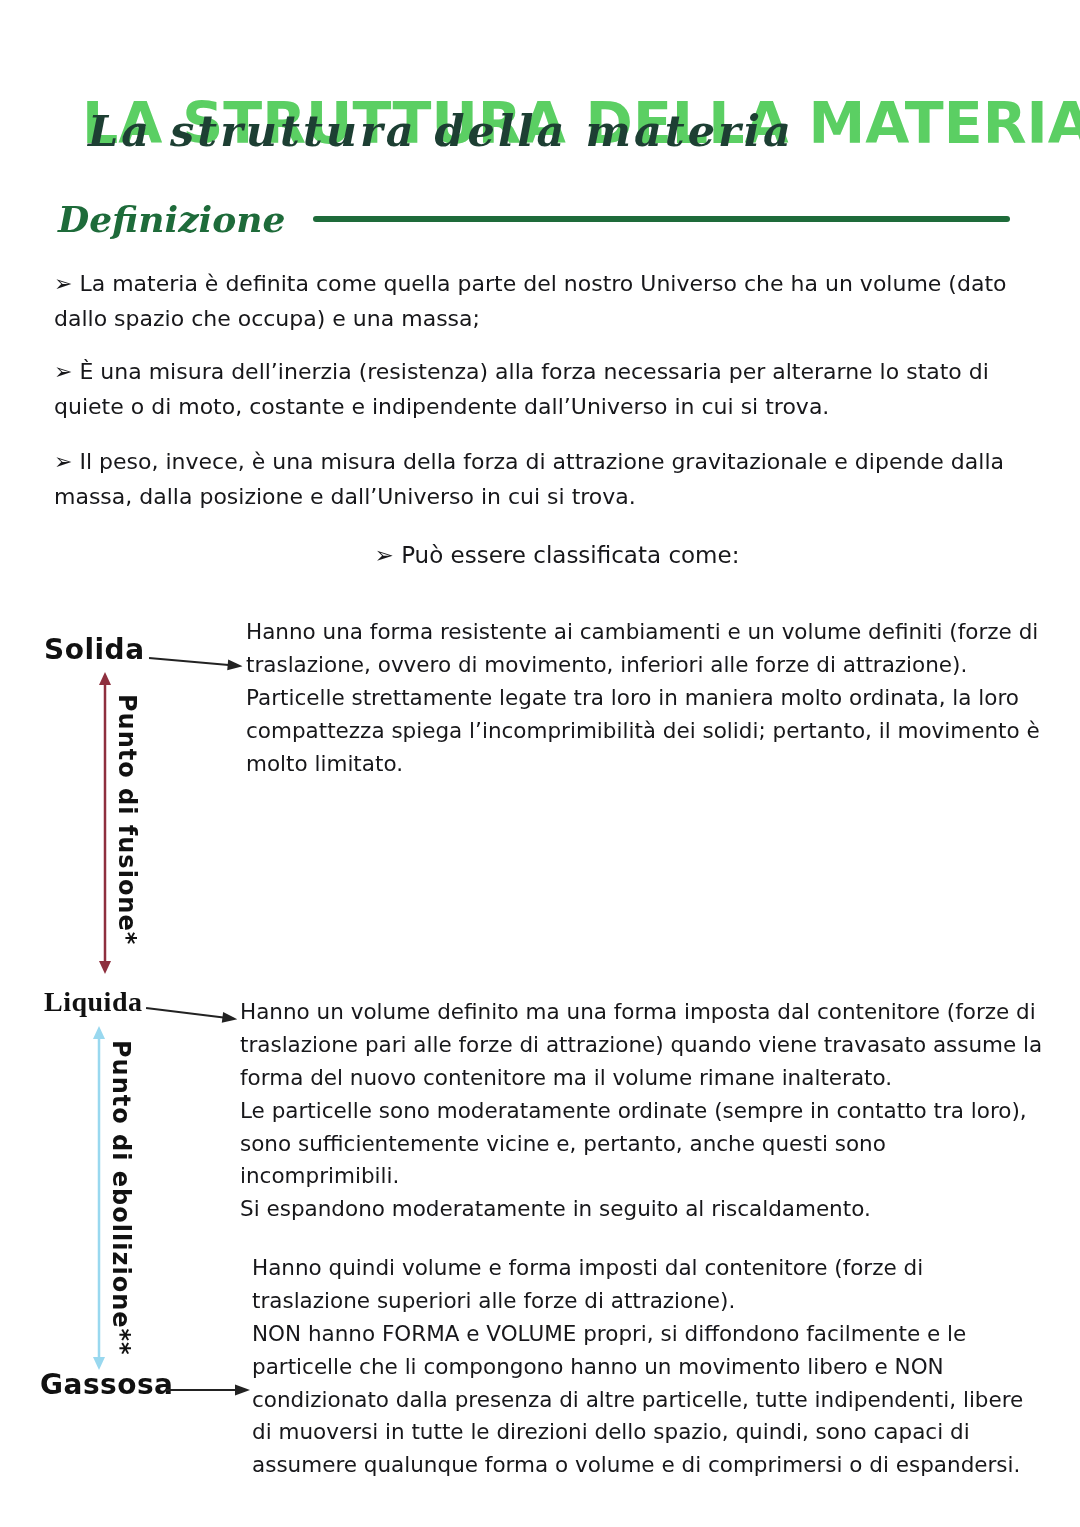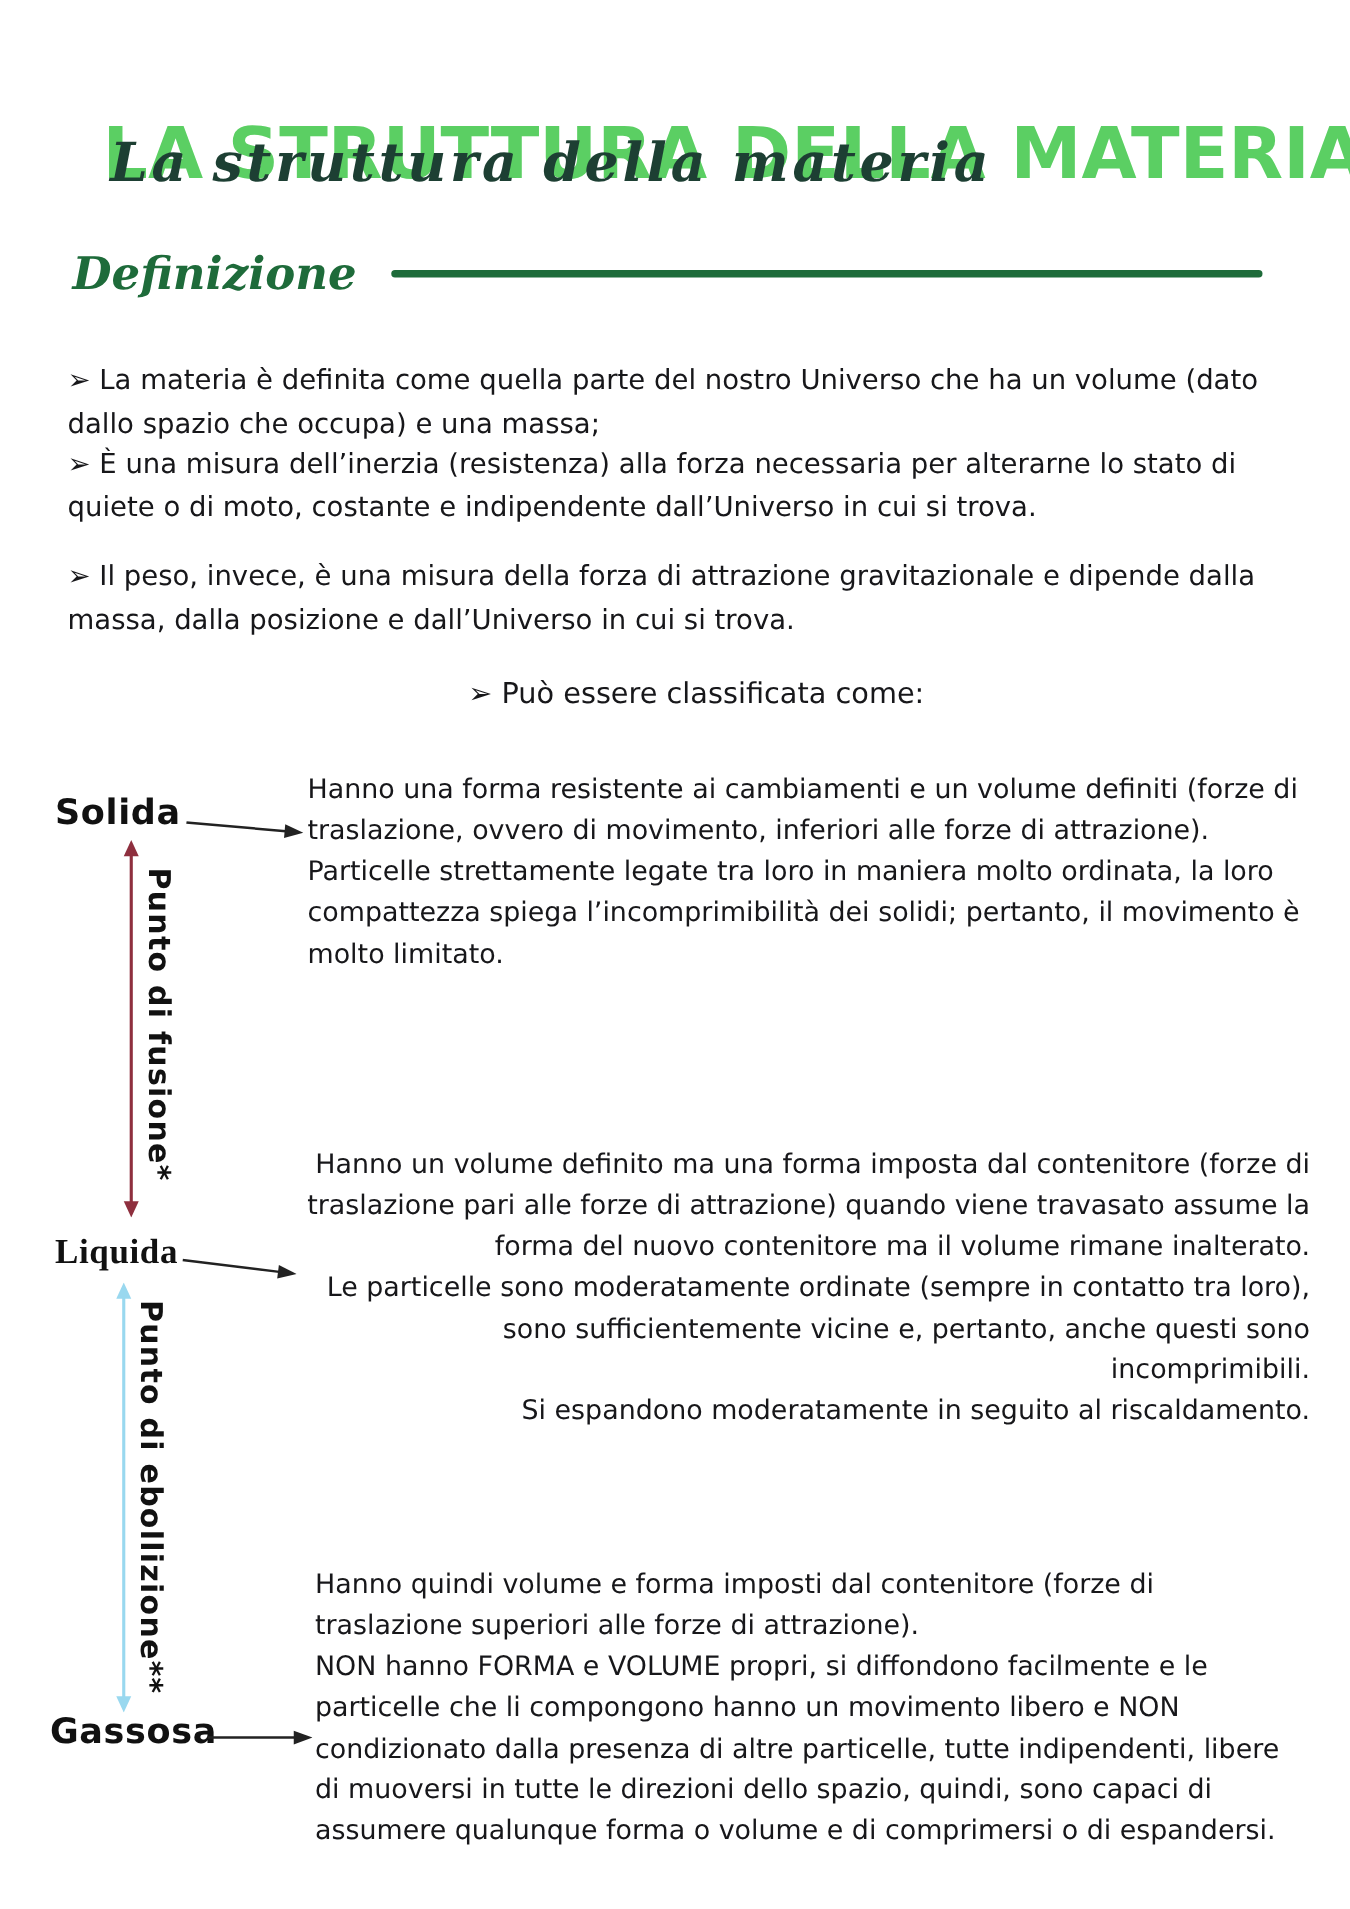--- a/index.html
+++ b/index.html
@@ -49,21 +49,21 @@
   <div class="title-wrap">
     <span class="title-green">La struttura della materia</span>
     <span class="title-script">La struttura della materia</span>
   </div>
 
   <div class="heading-row">
     <span class="heading">Definizione</span>
     <span class="heading-line"></span>
   </div>
 
-  <p class="bullet" style="top:266px;margin-top:21px;">➢ La materia è definita come quella parte del nostro Universo che ha un volume (dato dallo spazio che occupa) e una massa;</p>
+  <p class="bullet" style="top:266px;">➢ La materia è definita come quella parte del nostro Universo che ha un volume (dato dallo spazio che occupa) e una massa;</p>
   <p class="bullet" style="top:444px;">➢ Il peso, invece, è una misura della forza di attrazione gravitazionale e dipende dalla massa, dalla posizione e dall’Universo in cui si trova.</p>
   <p class="bullet" style="top:354px;">➢ È una misura dell’inerzia (resistenza) alla forza necessaria per alterarne lo stato di quiete o di moto, costante e indipendente dall’Universo in cui si trova.</p>
 
   <p class="intro">➢ Può essere classificata come:</p>
 
   <div class="state-label" style="left:44px;top:633px;">Solida</div>
   <svg class="abs slope-sm" width="94" height="16" style="left:149px;top:650px;">
     <line x1="0" y1="8" x2="80" y2="8" stroke="#222222" stroke-width="2"></line>
     <polygon points="94,8 79,2.5 79,13.5" fill="#222222"></polygon>
   </svg>
@@ -77,21 +77,21 @@
     <polygon points="10,0 4,13 16,13" fill="#8e2f3e"></polygon>
     <polygon points="10,302 4,289 16,289" fill="#8e2f3e"></polygon>
   </svg>
   <div class="axis-label" style="left:113px;top:694px;">Punto di fusione*</div>
 
   <div class="state-label" style="left:44px;top:986px;font-family:Liberation Serif, serif;">Liquida</div>
   <svg class="abs slope-md" width="92" height="16" style="left:146px;top:1000px;">
     <line x1="0" y1="8" x2="78" y2="8" stroke="#222222" stroke-width="2"></line>
     <polygon points="92,8 77,2.5 77,13.5" fill="#222222"></polygon>
   </svg>
-  <div class="desc" style="left:240px;top:916px;width:808px;text-align:right;">
+  <div class="desc" style="left:240px;top:996px;width:808px;">
     <p>Hanno un volume definito ma una forma imposta dal contenitore (forze di traslazione pari alle forze di attrazione) quando viene travasato assume la forma del nuovo contenitore ma il volume rimane inalterato.</p>
     <p>Le particelle sono moderatamente ordinate (sempre in contatto tra loro), sono sufficientemente vicine e, pertanto, anche questi sono incomprimibili.</p>
     <p>Si espandono moderatamente in seguito al riscaldamento.</p>
   </div>
 
   <svg class="abs" width="20" height="344" style="left:89px;top:1026px;">
     <line x1="10" y1="12" x2="10" y2="332" stroke="#99d8ef" stroke-width="2.5"></line>
     <polygon points="10,0 4,13 16,13" fill="#99d8ef"></polygon>
     <polygon points="10,344 4,331 16,331" fill="#99d8ef"></polygon>
   </svg>

